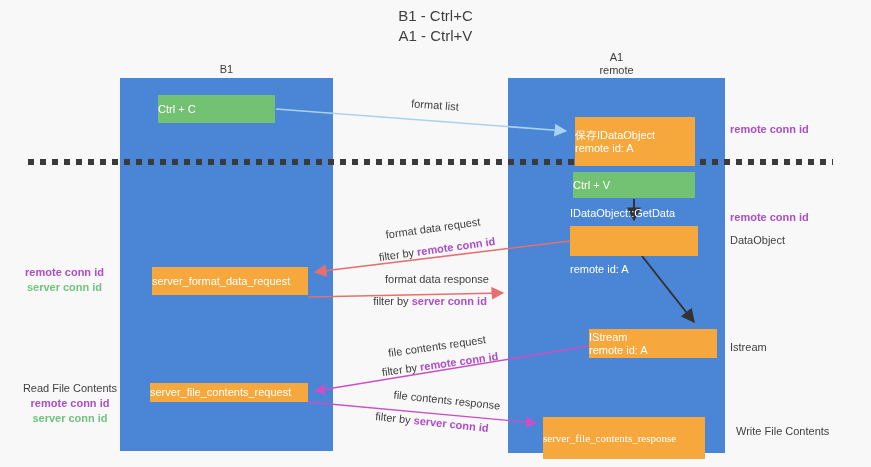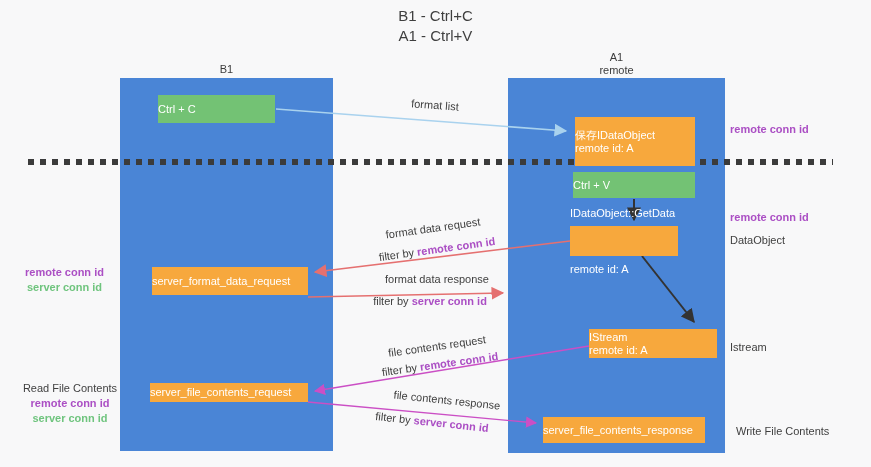--- a/index.html
+++ b/index.html
@@ -96,40 +96,40 @@
 
   <div class="abs node node-orange" style="left:575px;top:117px;width:120px;height:49px;">
     <span>保存IDataObject</span>
     <span>remote id: A</span>
   </div>
 
   <div class="abs node node-green" style="left:573px;top:172px;width:122px;height:26px;">
     <span>Ctrl + V</span>
   </div>
 
-  <div class="abs node node-orange" style="left:570px;top:226px;width:108px;height:30px;gap:43px;">
+  <div class="abs node node-orange" style="left:570px;top:226px;width:128px;height:30px;gap:43px;">
     <span>IDataObject::GetData</span>
     <span>remote id: A</span>
   </div>
 
   <div class="abs node node-orange" style="left:152px;top:267px;width:156px;height:28px;">
     <span>server_format_data_request</span>
   </div>
 
 
   <div class="abs node node-orange" style="left:589px;top:329px;width:128px;height:29px;">
     <span>IStream</span>
     <span>remote id: A</span>
   </div>
 
   <div class="abs node node-orange" style="left:150px;top:383px;width:158px;height:19px;">
     <span>server_file_contents_request</span>
   </div>
 
-  <div class="abs node node-orange" style="left:543px;top:417px;width:162px;height:26px;">
+  <div class="abs node node-orange" style="left:543px;top:417px;width:162px;height:42px;font-family:Liberation Serif, serif;">
     <span>server_file_contents_response</span>
   </div>
 
   <div class="abs edge-label" style="left:385px;top:99px;width:100px;transform:rotate(4deg);">format list</div>
 
   <div class="abs edge-label" style="left:363px;top:222px;width:140px;transform:rotate(-8deg);">format data request</div>
   <div class="abs edge-label" style="left:357px;top:243px;width:160px;transform:rotate(-8deg);">
     <span>filter by </span><span class="em-purple">remote conn id</span>
   </div>
 

